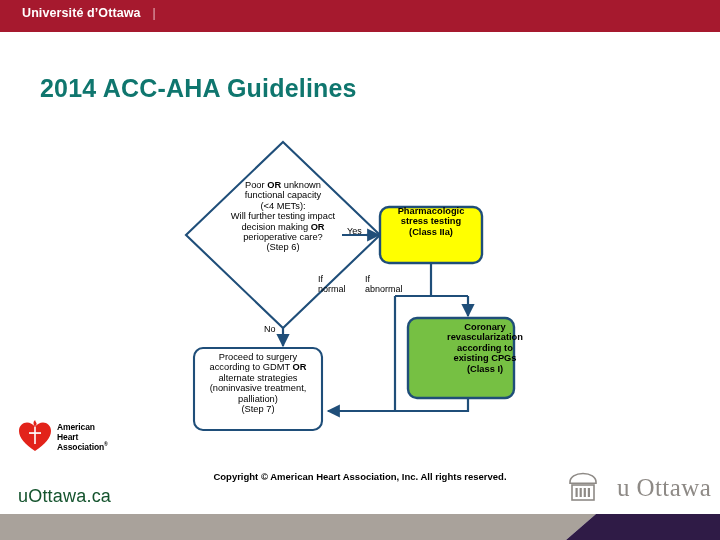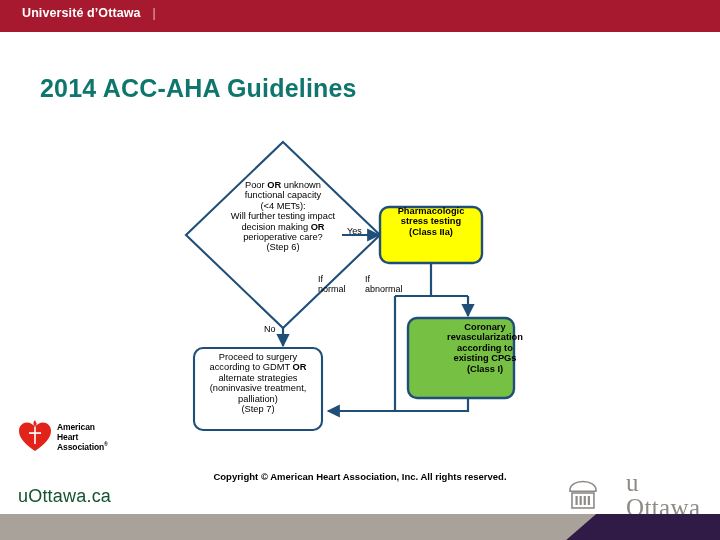--- a/index.html
+++ b/index.html
@@ -142,21 +142,21 @@
     color: #000;
     line-height: 1.95;
   }
 
   
   #uottawa-logo {
     position: absolute;
     left: 566px; top: 470px;
     display: flex;
     align-items: center;
-    gap: 26px;
+    gap: 17px;
   }
   #uottawa-wordmark {
     font-family: "Liberation Serif", serif;
     font-size: 25px;
     color: #8e8a86;
     letter-spacing: 0.4px;
     line-height: 1;
   }
 
   

